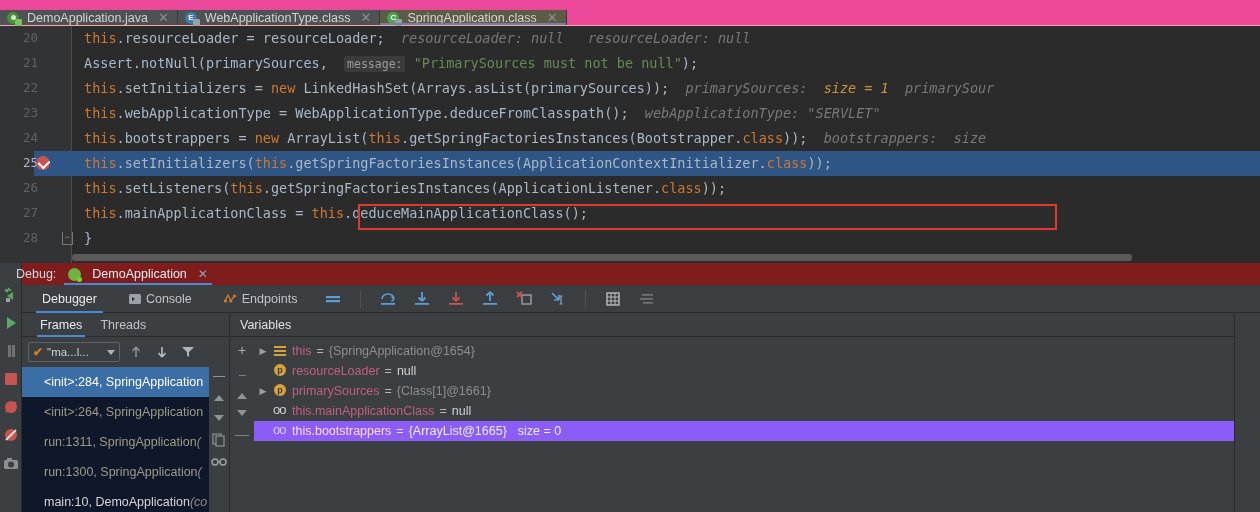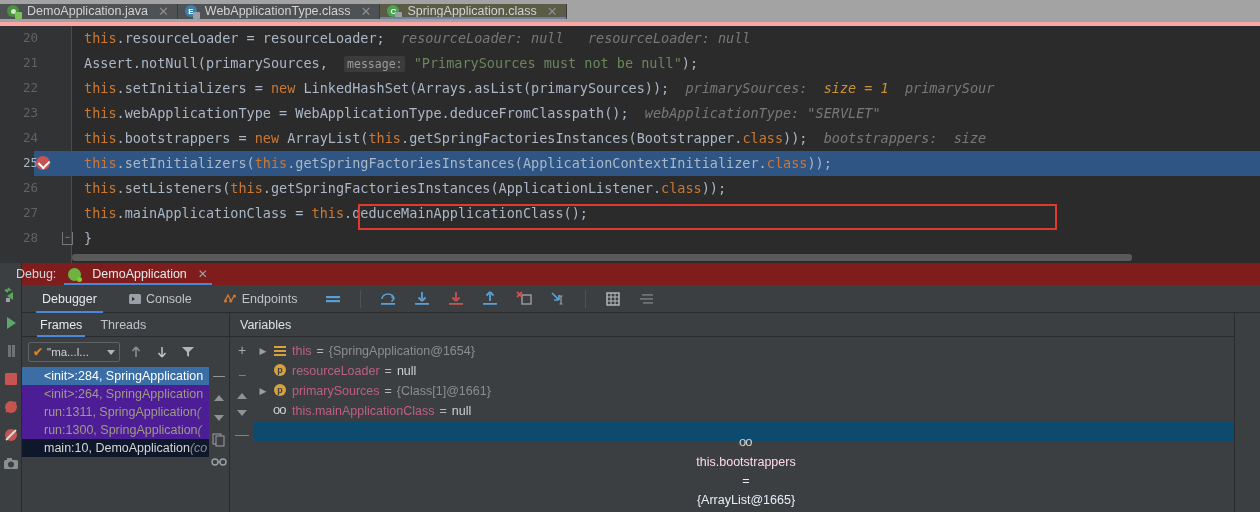--- a/index.html
+++ b/index.html
@@ -7,22 +7,22 @@
   body{
     width:1260px; height:512px; overflow:hidden;
     font-family:"Liberation Sans", sans-serif;
     font-size:12px; color:#bbbbbb;
     position:relative;
   }
   .root{ width:1260px; height:512px; position:relative; display:flex; flex-direction:column; }
 
   
   .tabbar{
-    height:26px; background:#a3a3a3; display:flex; align-items:center;
-    border-bottom:4px solid #fca5a5; flex:0 0 26px;
+    height:26px; background:#ec4899; display:flex; align-items:flex-end;
+    border-bottom:1px solid #fca5a5; flex:0 0 26px;
   }
   .tab{
     display:flex; align-items:center; gap:6px; padding:0 8px 0 7px;
     background:#4e5254; color:#d3d3d3; font-size:12.5px;
     border-right:1px solid #393b3d; position:relative; cursor:default;
   }
   .tab.active{ background:#5b5b46; }
   .tab.active::after{
     content:""; position:absolute; left:0; right:0; bottom:0; height:2px; background:#6f7fa8;
   }
@@ -155,40 +155,40 @@
 
   .fcontrols{ height:30px; flex:0 0 30px; display:flex; align-items:center; gap:4px; padding-left:6px; }
   .threadsel{
     height:20px; border:1px solid #5e6366; border-radius:2px; background:#3c3f41;
     display:flex; align-items:center; gap:4px; padding:0 4px; min-width:92px; color:#cfd3d6; font-size:11.5px;
   }
   .chk{ color:#d9802a; font-size:12px; font-weight:bold; }
   .caret{ width:0;height:0;border-left:4px solid transparent;border-right:4px solid transparent;border-top:5px solid #b0b5b9; margin-left:auto;}
 
   .framelist{ flex:1 1 auto; overflow:hidden; min-height:0; }
-  .frow{ height:18px; display:flex; align-items:center; padding-left:22px; font-size:12.5px;
+  .frow{ height:30px; display:flex; align-items:center; padding-left:22px; font-size:12.5px;
          color:#b3b3b3; white-space:nowrap; }
   .frow.sel{ background:#3a6ea5; color:#ffffff; }
-  .frow.lib{ background:#4c1d95; color:#a09a86; }
+  .frow.lib{ background:#0f172a; color:#a09a86; }
   .frow.app{ background:#0f172a; color:#d6d6d6; }
   .frow .it{ font-style:italic; color:#8c8c8c; }
 
   .fscroll{ width:20px; flex:0 0 20px; background:#3c3f41; display:flex; flex-direction:column;
             align-items:center; padding-top:2px; gap:10px; }
 
   .varspane{ flex:1 1 auto; display:flex; flex-direction:column; min-width:0; background:#3c3f41; }
   .vhead{ height:24px; flex:0 0 24px; display:flex; align-items:center; padding-left:10px;
           border-bottom:1px solid #2b2b2b; font-size:12.5px; color:#e0e0e0; }
   .vbody{ flex:1 1 auto; display:flex; min-height:0; }
   .vtools{ width:24px; flex:0 0 24px; display:flex; flex-direction:column; align-items:center;
            padding-top:5px; gap:9px; color:#a7abad; font-size:14px; }
   .vlist{ flex:1 1 auto; padding-top:4px; min-width:0; }
   .vrow{ height:20px; display:flex; align-items:center; gap:5px; font-size:12.5px;
          padding-left:4px; white-space:nowrap; }
-  .vrow.sel{ background:#0c4a6e;flex-direction:column; }
+  .vrow.sel{ background:#8b5cf6; }
   .arrow{ width:10px; color:#a0a0a0; font-size:9px; flex:0 0 10px; text-align:center; }
   .arrow.empty{ visibility:hidden; }
   .vicon{ width:14px; height:14px; flex:0 0 14px; position:relative; }
   .vicon.field{ }
   .vicon.field::before{
     content:""; position:absolute; left:1px; top:2px; width:12px; height:2px; background:#d9a13b;
     box-shadow:0 4px 0 #d9a13b, 0 8px 0 #d9a13b;
   }
   .vicon.param{ }
   .vicon.param::before{

